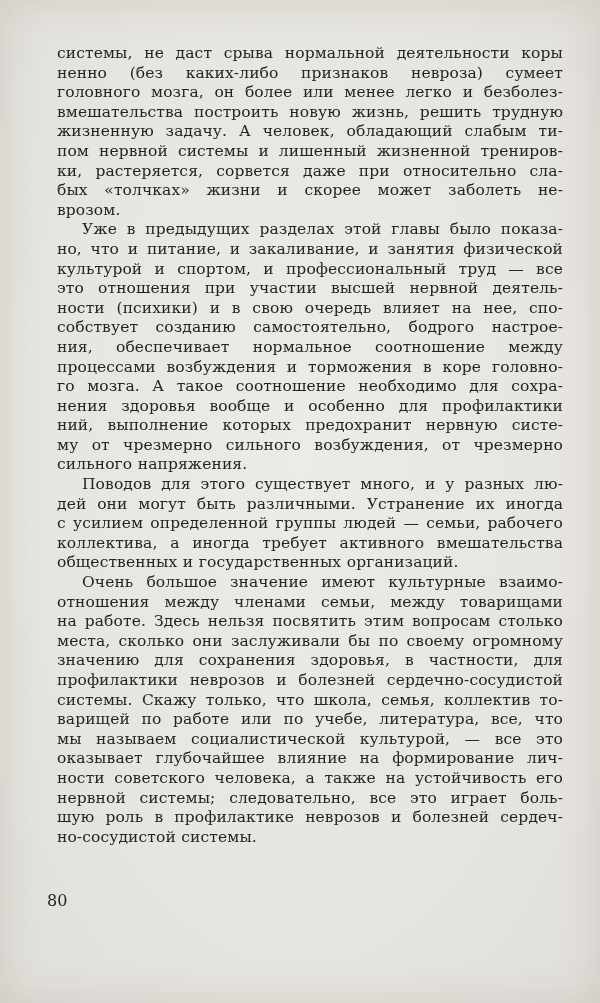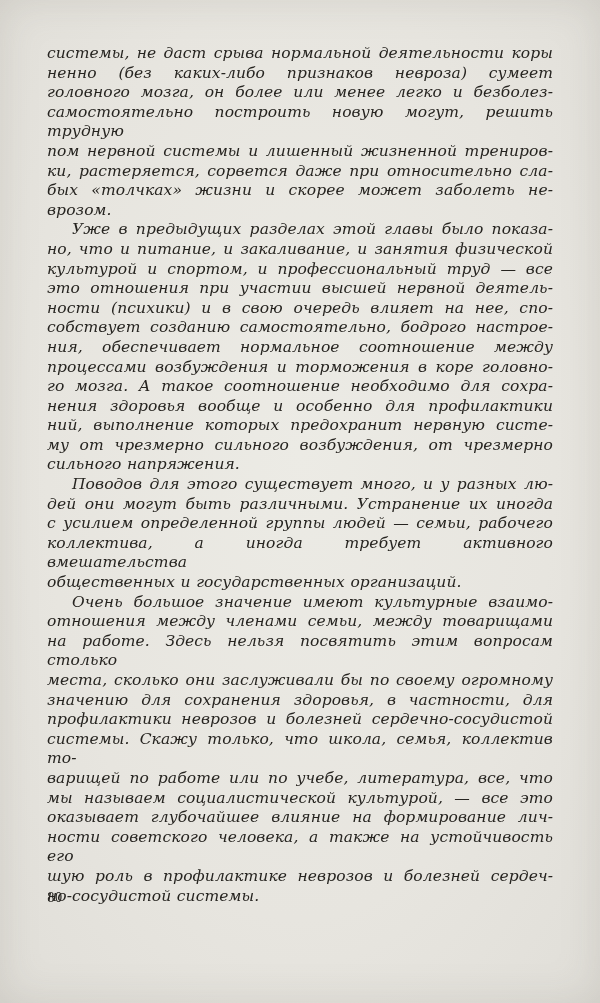--- a/index.html
+++ b/index.html
@@ -17,59 +17,59 @@
     width: 600px;
     height: 1003px;
     background: #e9e7e1;
     background-image: radial-gradient(ellipse at 50% 45%, #ecebe5 0%, #e7e5df 60%, #e0ded8 100%);
     box-shadow: inset 0 0 40px rgba(120,115,105,0.18);
     overflow: hidden;
     color: #262420;
   }
   .text-block {
     position: absolute;
-    left: 47px;
+    left: 57px;
     top: 44px;
     width: 506px;
     font-size: 15.5px;
     line-height: 19.6px;
     letter-spacing: 0.1px;
     word-spacing: 0.5px;
-    font-style: italic;
   }
   .line {
     text-align: justify;
     text-align-last: justify;
     white-space: normal;
     min-height: 19.6px;
   }
   .line.last {
     text-align-last: left;
   }
   .line.indent {
     text-indent: 25px;
   }
   .page-number {
     position: absolute;
     left: 47px;
     top: 891px;
-    font-size: 12px;
+    font-size: 16px;
     color: #262420;
     text-align: center;
   }
 </style>
 </head>
 <body>
 
 <div class="page">
   <div class="text-block" id="text-block">
       <div class="line">системы, не даст срыва нормальной деятельности коры</div>
       <div class="line">ненно (без каких-либо признаков невроза) сумеет</div>
       <div class="line">головного мозга, он более или менее легко и безболез-</div>
-      <div class="line">самостоятельно построить новую могут, решить трудную</div>
+      <div class="line">вмешательства построить новую жизнь, решить трудную</div>
+      <div class="line">жизненную задачу. А человек, обладающий слабым ти-</div>
       <div class="line">пом нервной системы и лишенный жизненной трениров-</div>
       <div class="line">ки, растеряется, сорвется даже при относительно сла-</div>
       <div class="line">бых «толчках» жизни и скорее может заболеть не-</div>
       <div class="line last">врозом.</div>
       <div class="line indent">Уже в предыдущих разделах этой главы было показа-</div>
       <div class="line">но, что и питание, и закаливание, и занятия физической</div>
       <div class="line">культурой и спортом, и профессиональный труд — все</div>
       <div class="line">это отношения при участии высшей нервной деятель-</div>
       <div class="line">ности (психики) и в свою очередь влияет на нее, спо-</div>
       <div class="line">собствует созданию самостоятельно, бодрого настрое-</div>
@@ -89,17 +89,18 @@
       <div class="line">отношения между членами семьи, между товарищами</div>
       <div class="line">на работе. Здесь нельзя посвятить этим вопросам столько</div>
       <div class="line">места, сколько они заслуживали бы по своему огромному</div>
       <div class="line">значению для сохранения здоровья, в частности, для</div>
       <div class="line">профилактики неврозов и болезней сердечно-сосудистой</div>
       <div class="line">системы. Скажу только, что школа, семья, коллектив то-</div>
       <div class="line">варищей по работе или по учебе, литература, все, что</div>
       <div class="line">мы называем социалистической культурой, — все это</div>
       <div class="line">оказывает глубочайшее влияние на формирование лич-</div>
       <div class="line">ности советского человека, а также на устойчивость его</div>
+      <div class="line">нервной системы; следовательно, все это играет боль-</div>
       <div class="line">шую роль в профилактике неврозов и болезней сердеч-</div>
       <div class="line last">но-сосудистой системы.</div>
     </div>
   <div class="page-number">80</div>
 </div>
 
 </body></html>

